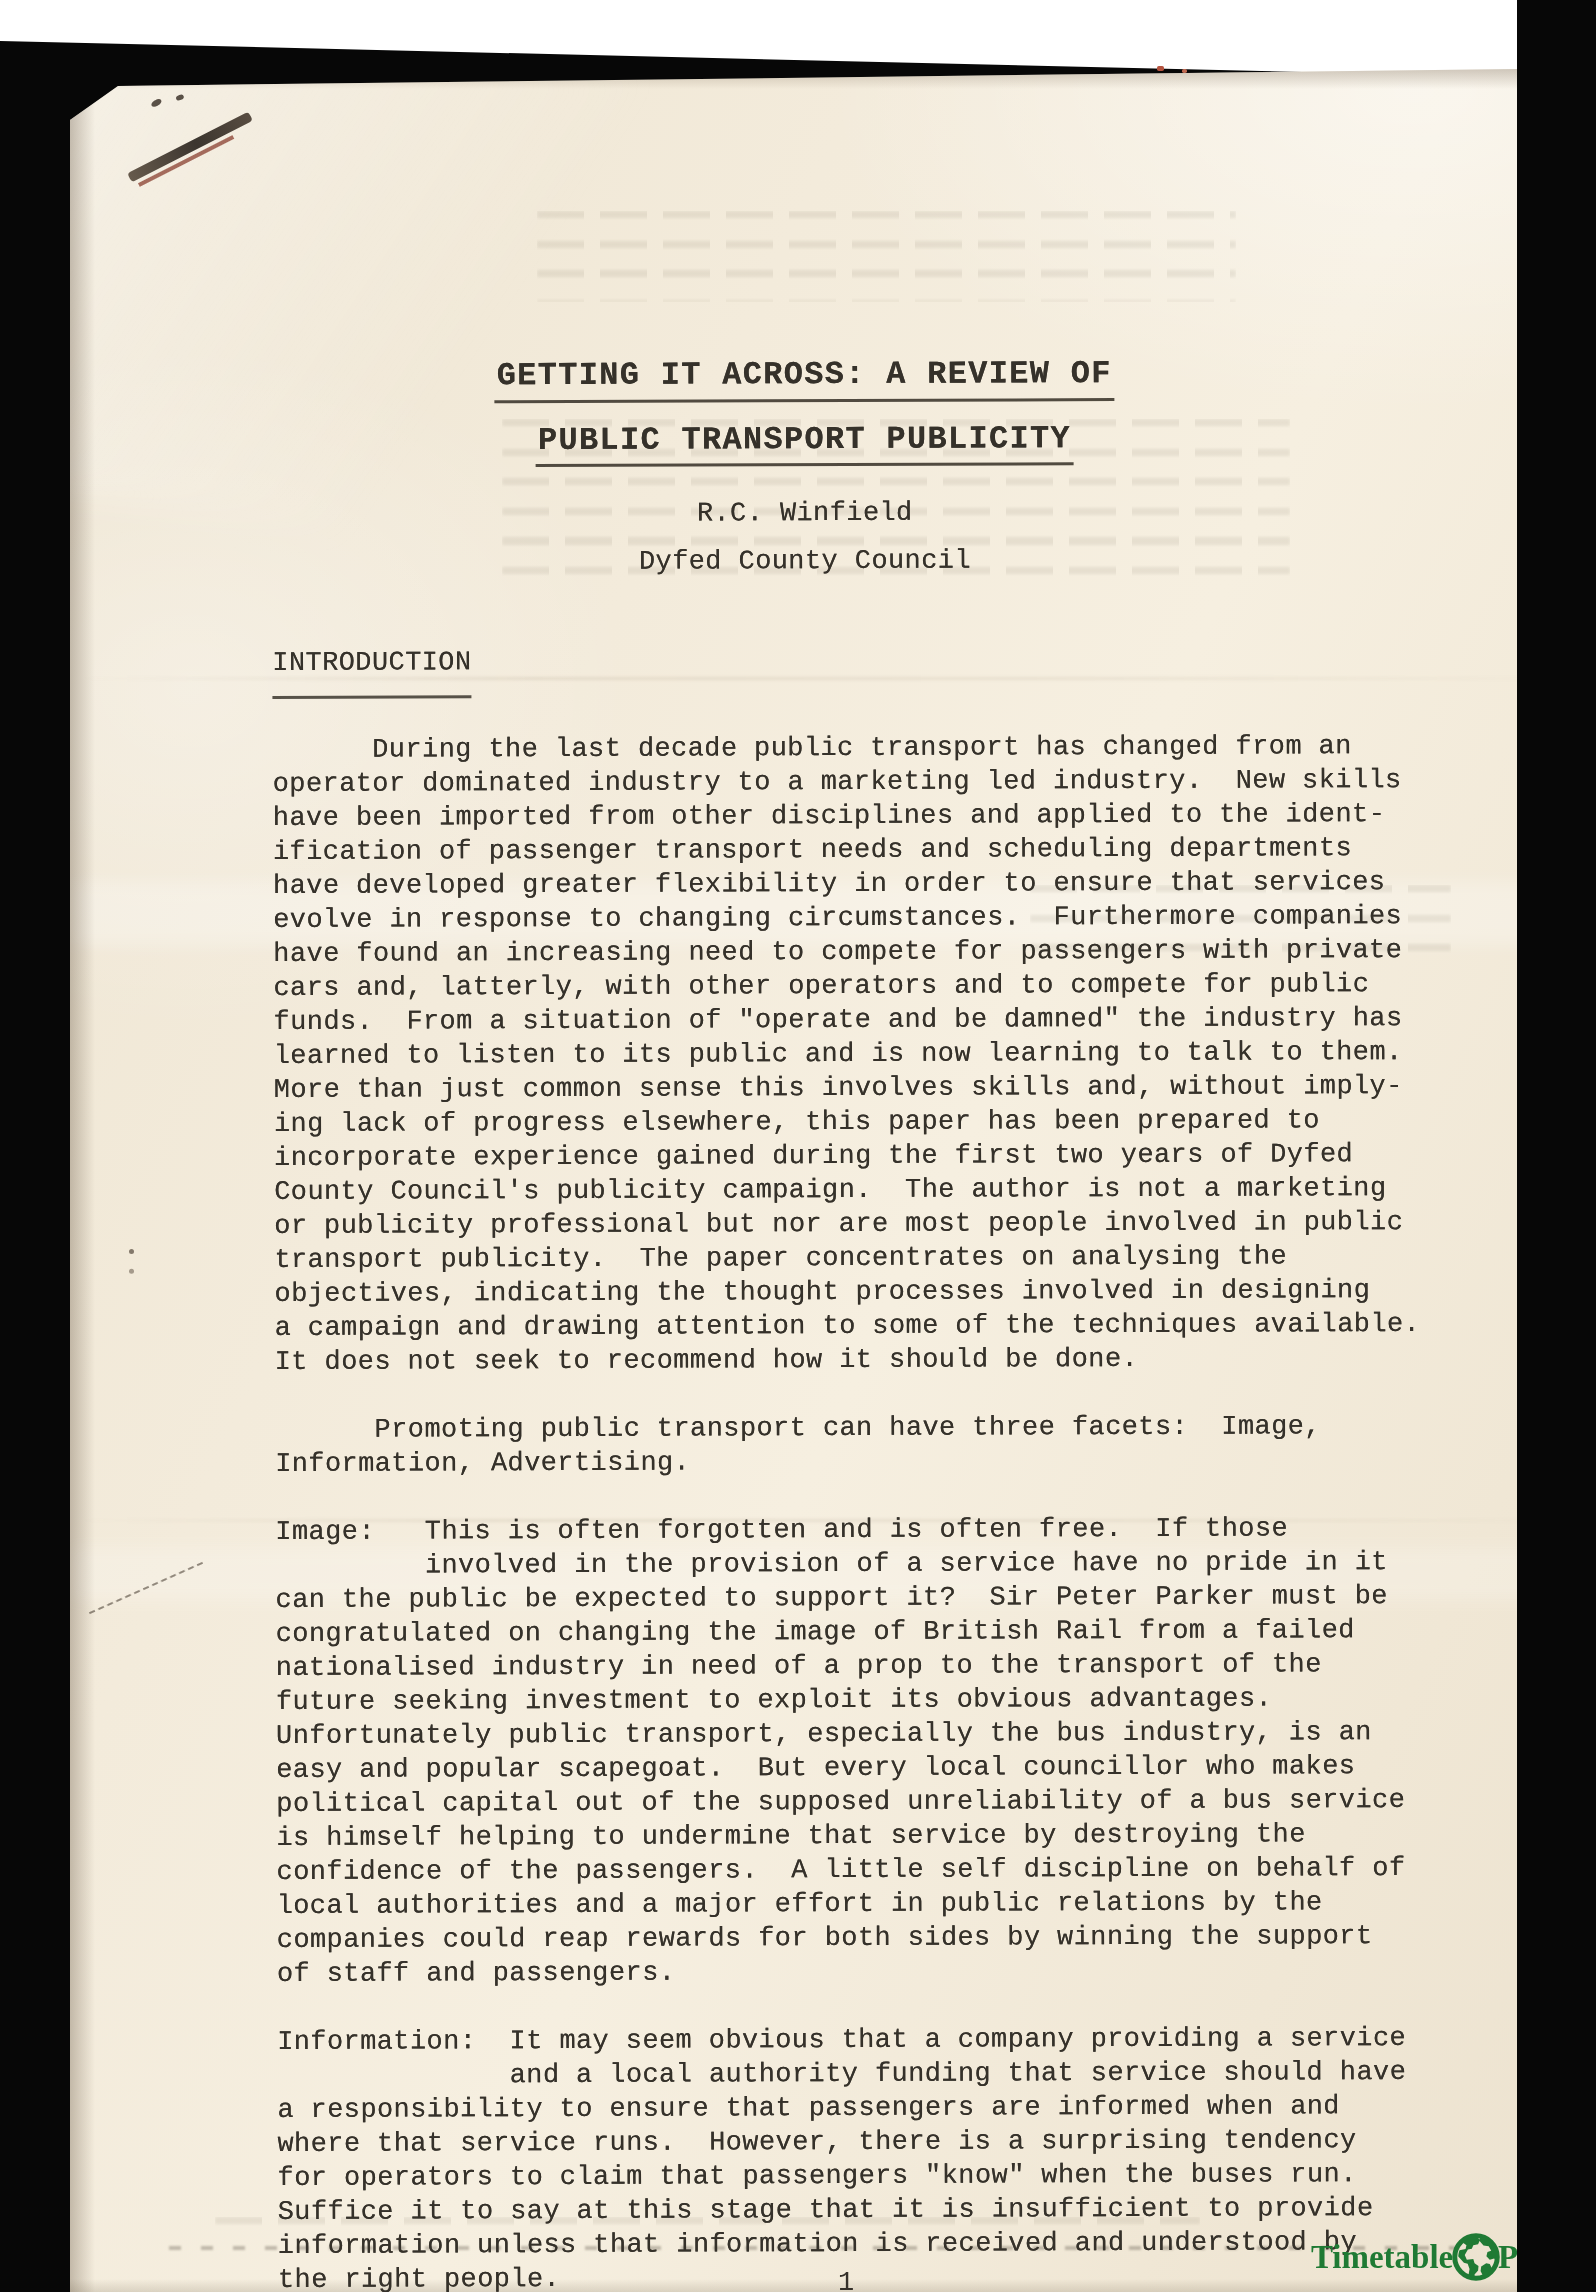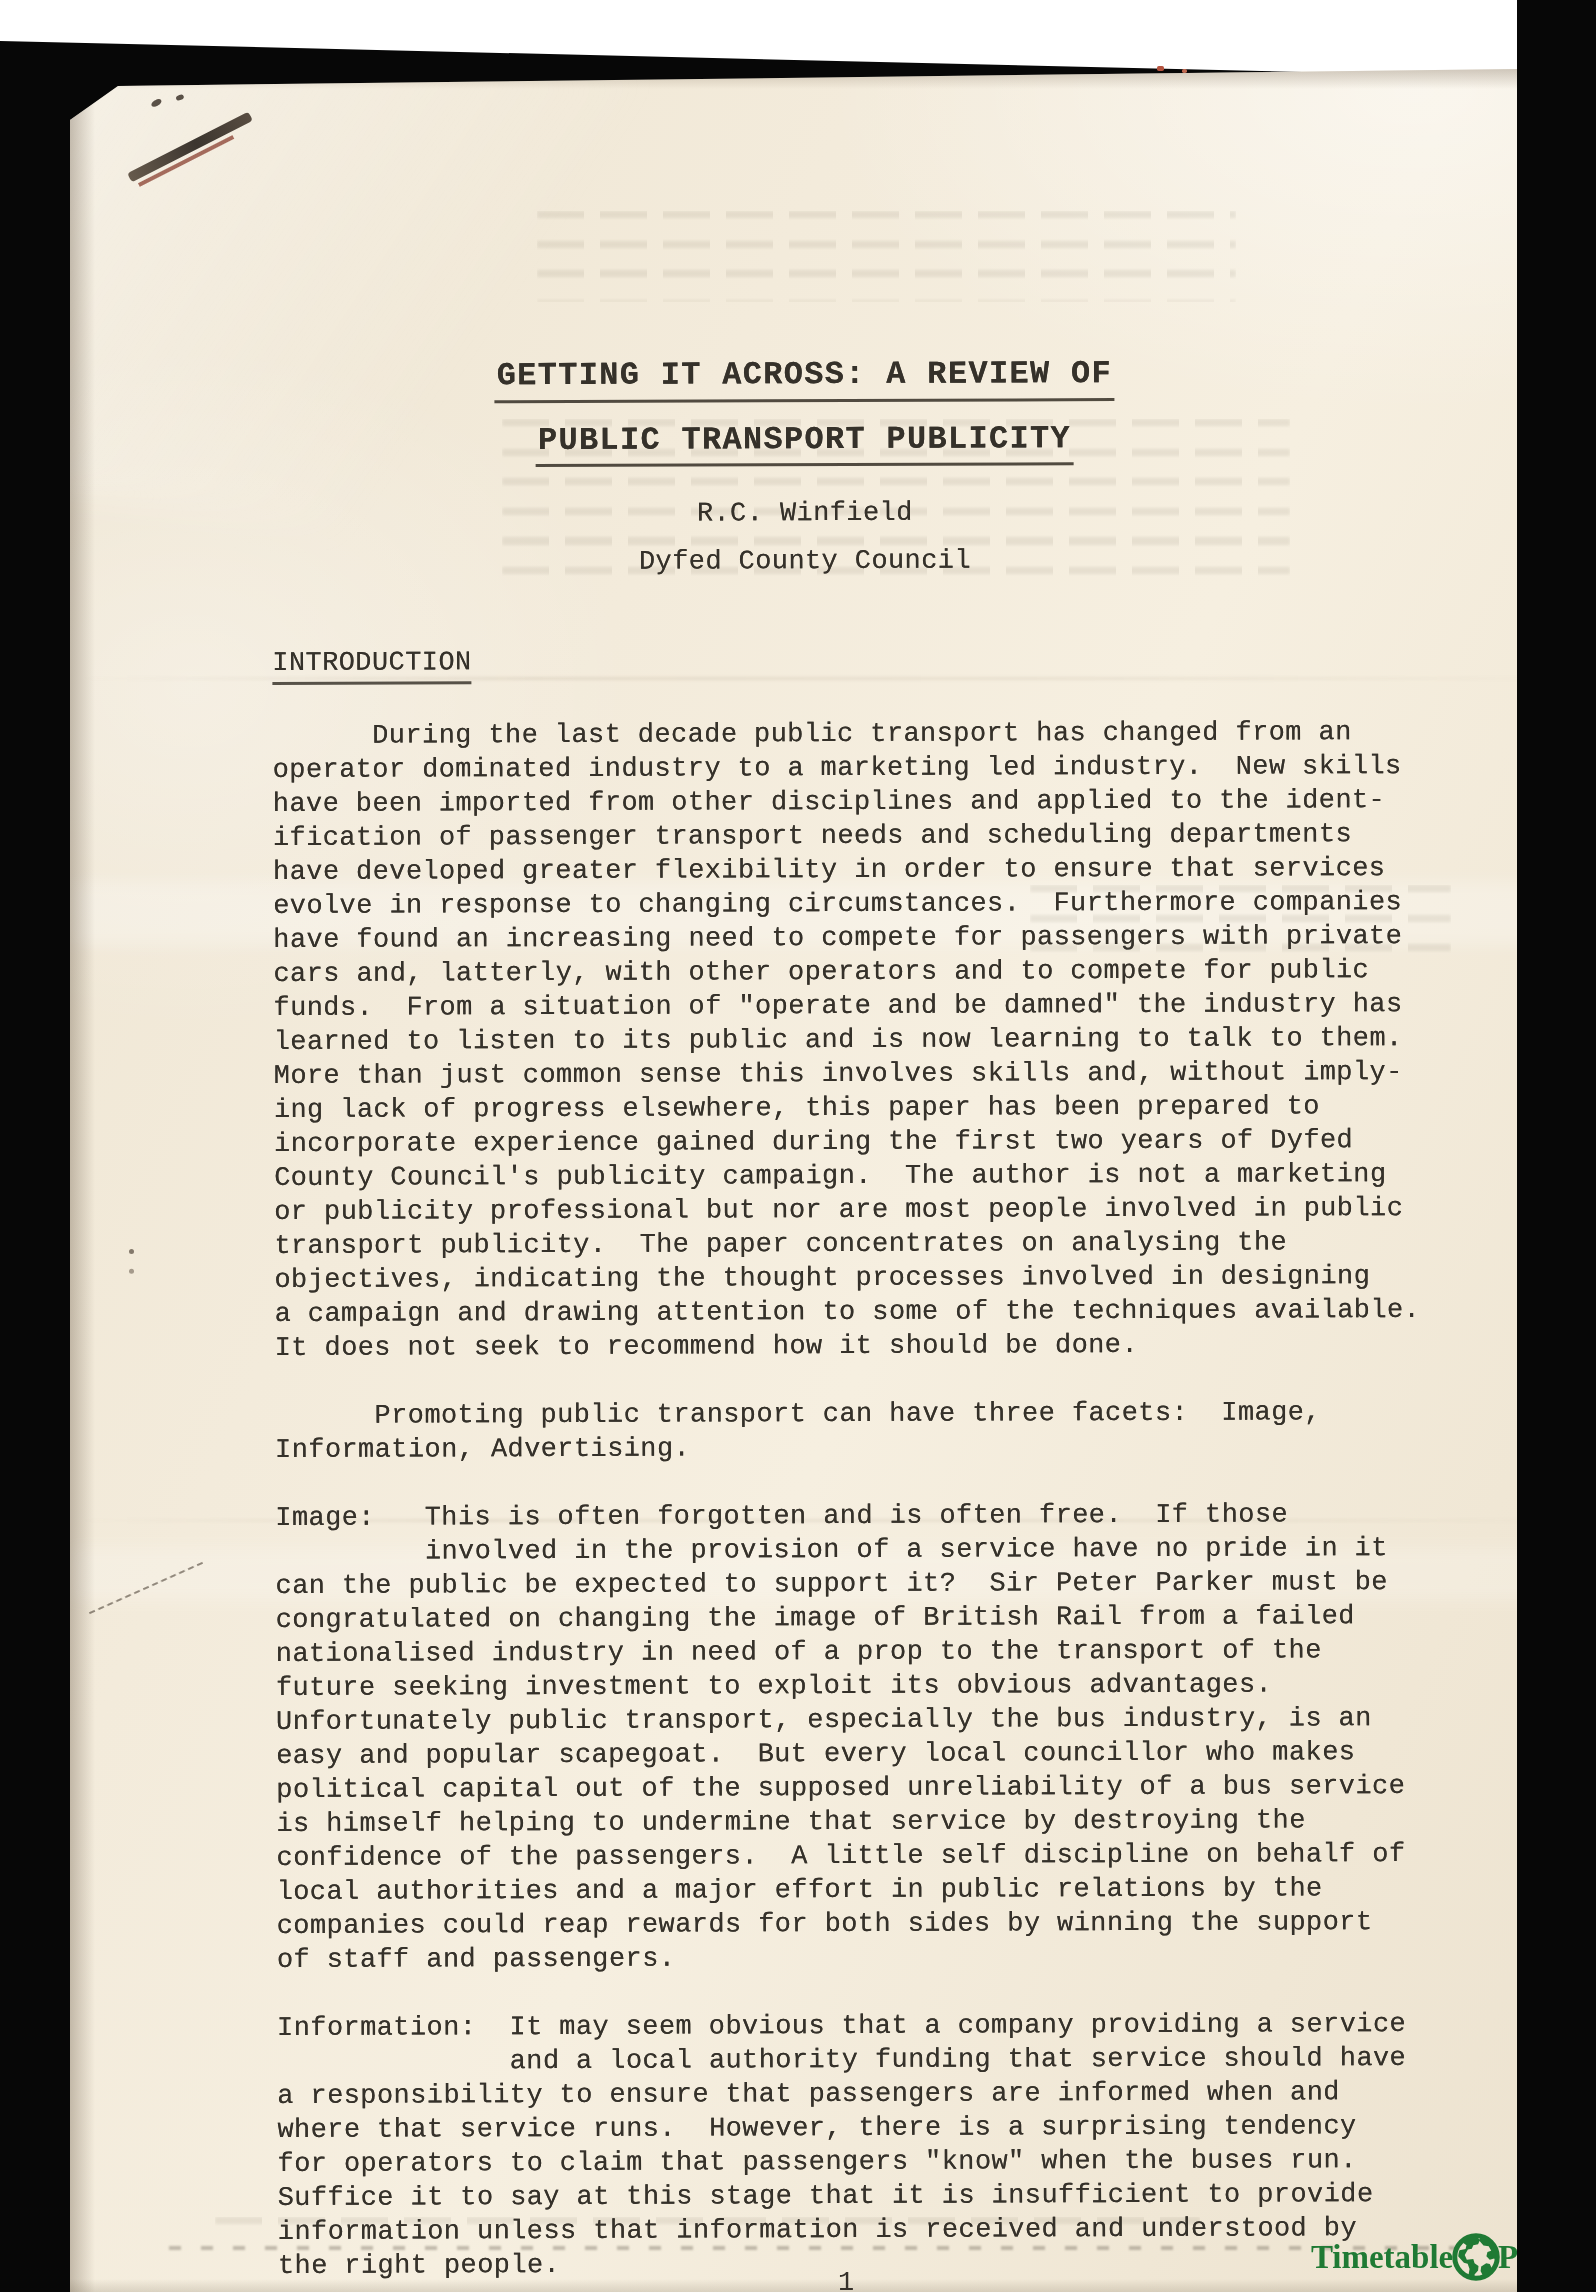--- a/index.html
+++ b/index.html
@@ -56,21 +56,21 @@
   .col{position:absolute;left:204px;top:0;width:1151px;color:#35312a;
     font-family:"Liberation Mono",monospace;font-size:27px;line-height:34px;letter-spacing:0.4px;
     text-shadow:0 0 0.6px rgba(53,49,42,.85);transform:rotate(-.2deg);}
   .titles{margin-top:355px;width:1066px;text-align:center;font-weight:bold;}
   .t1,.t2{font-size:32px;line-height:39px;letter-spacing:1.3px;}
   .t2{margin-top:18px;}
   .ul{display:inline-block;padding:0 2.7px 4.5px;border-bottom:3.6px solid rgba(52,46,37,.85);}
   .author{margin-top:30px;font-weight:normal;font-size:27px;}
   .affil{margin-top:14.3px;font-weight:normal;font-size:27px;}
   .intro-h{margin-top:66px;}
-  .ul2{display:inline-block;padding-bottom:2px;border-bottom:3.6px solid rgba(48,43,34,.8);}
+  .ul2{display:inline-block;padding-bottom:16px;border-bottom:3.6px solid rgba(48,43,34,.8);}
   .para{margin:34px 0 0;white-space:pre;font-family:inherit;font-size:inherit;
     line-height:inherit;letter-spacing:inherit;}
   .pagenum{position:absolute;left:768px;top:2268px;color:#35312a;
     font-family:"Liberation Mono",monospace;font-size:27px;}
 
   
   .wm{position:absolute;right:24px;top:2232px;display:flex;align-items:center;
     color:#1f7a34;font-family:"Liberation Serif",serif;font-weight:bold;font-size:33px;}
   .wm svg{margin:0 -2.7px;display:block;}
 

